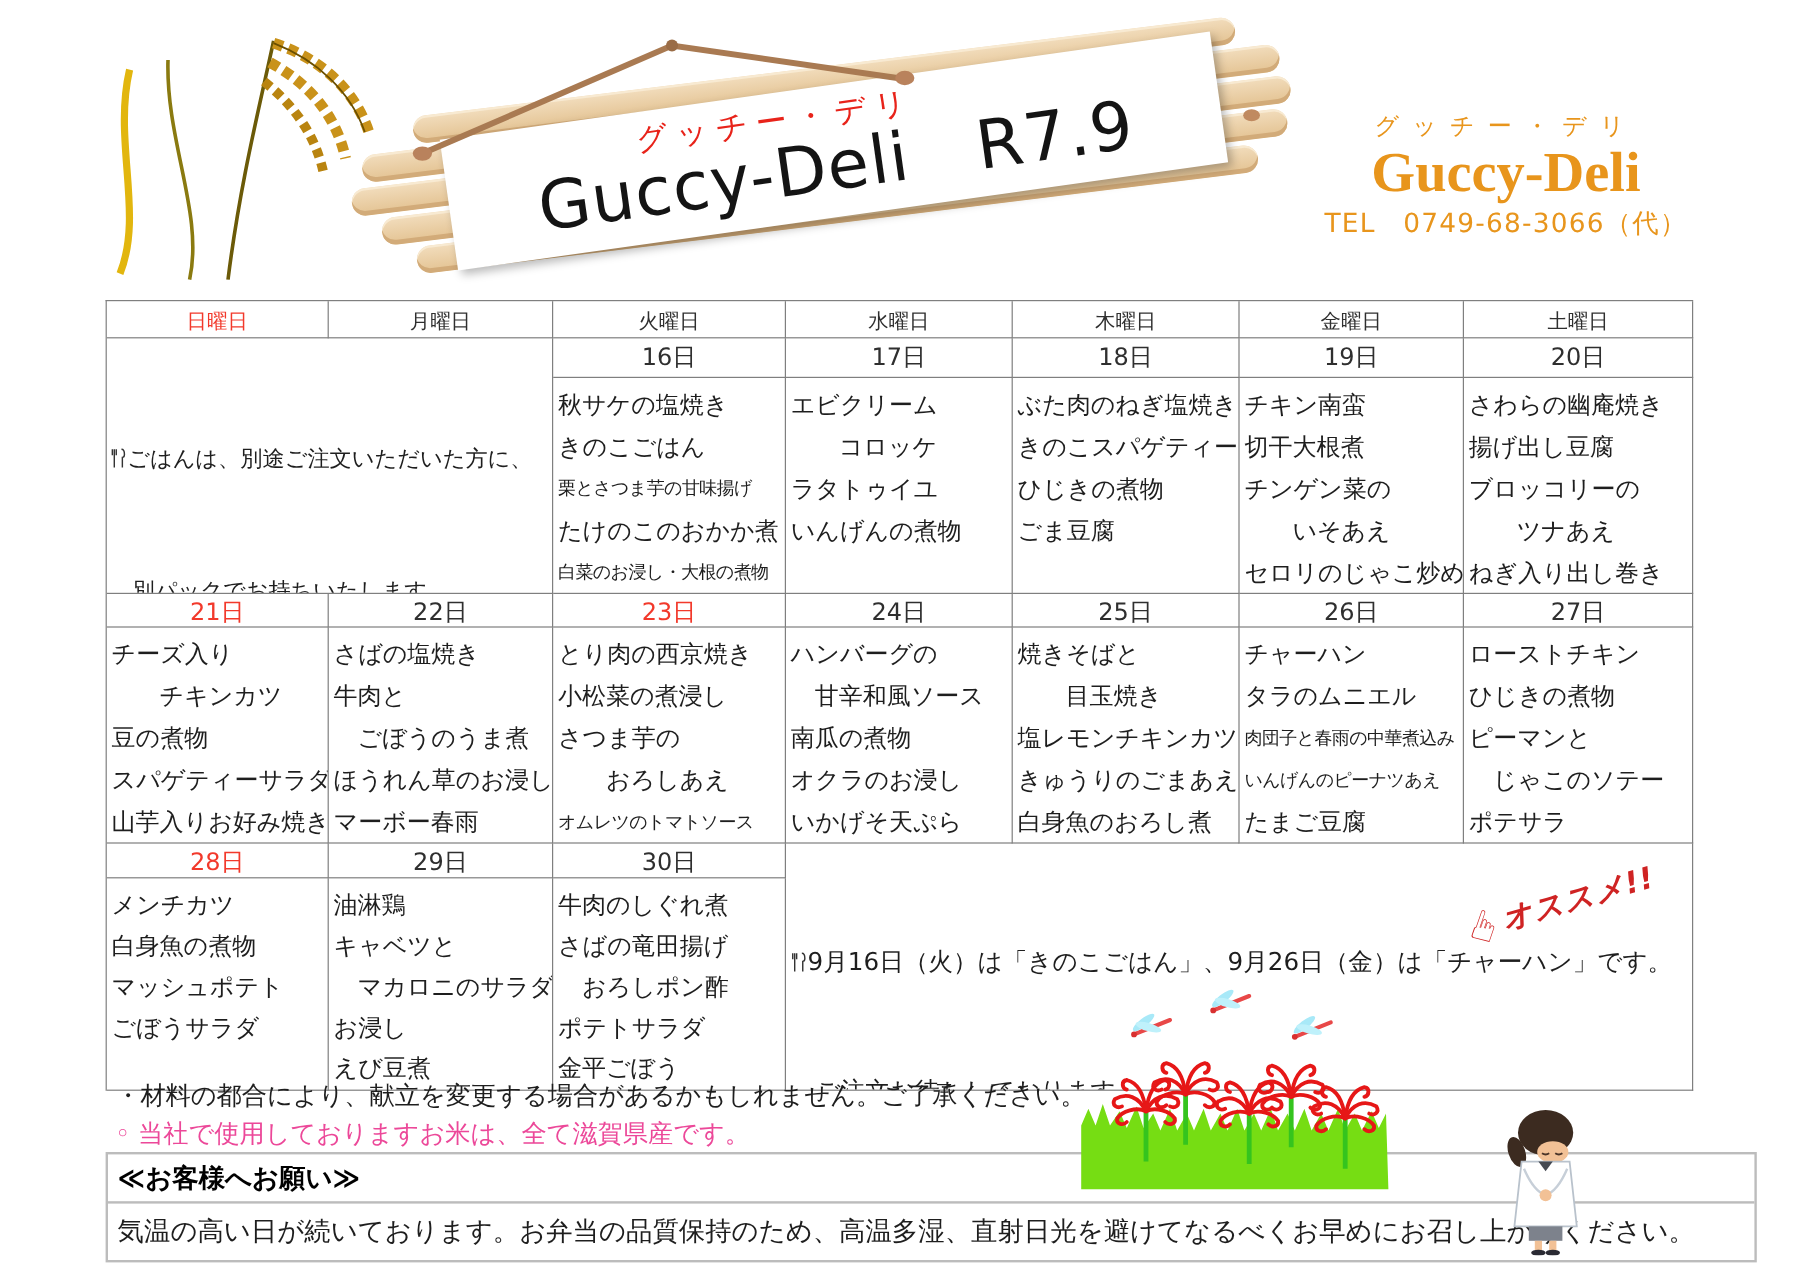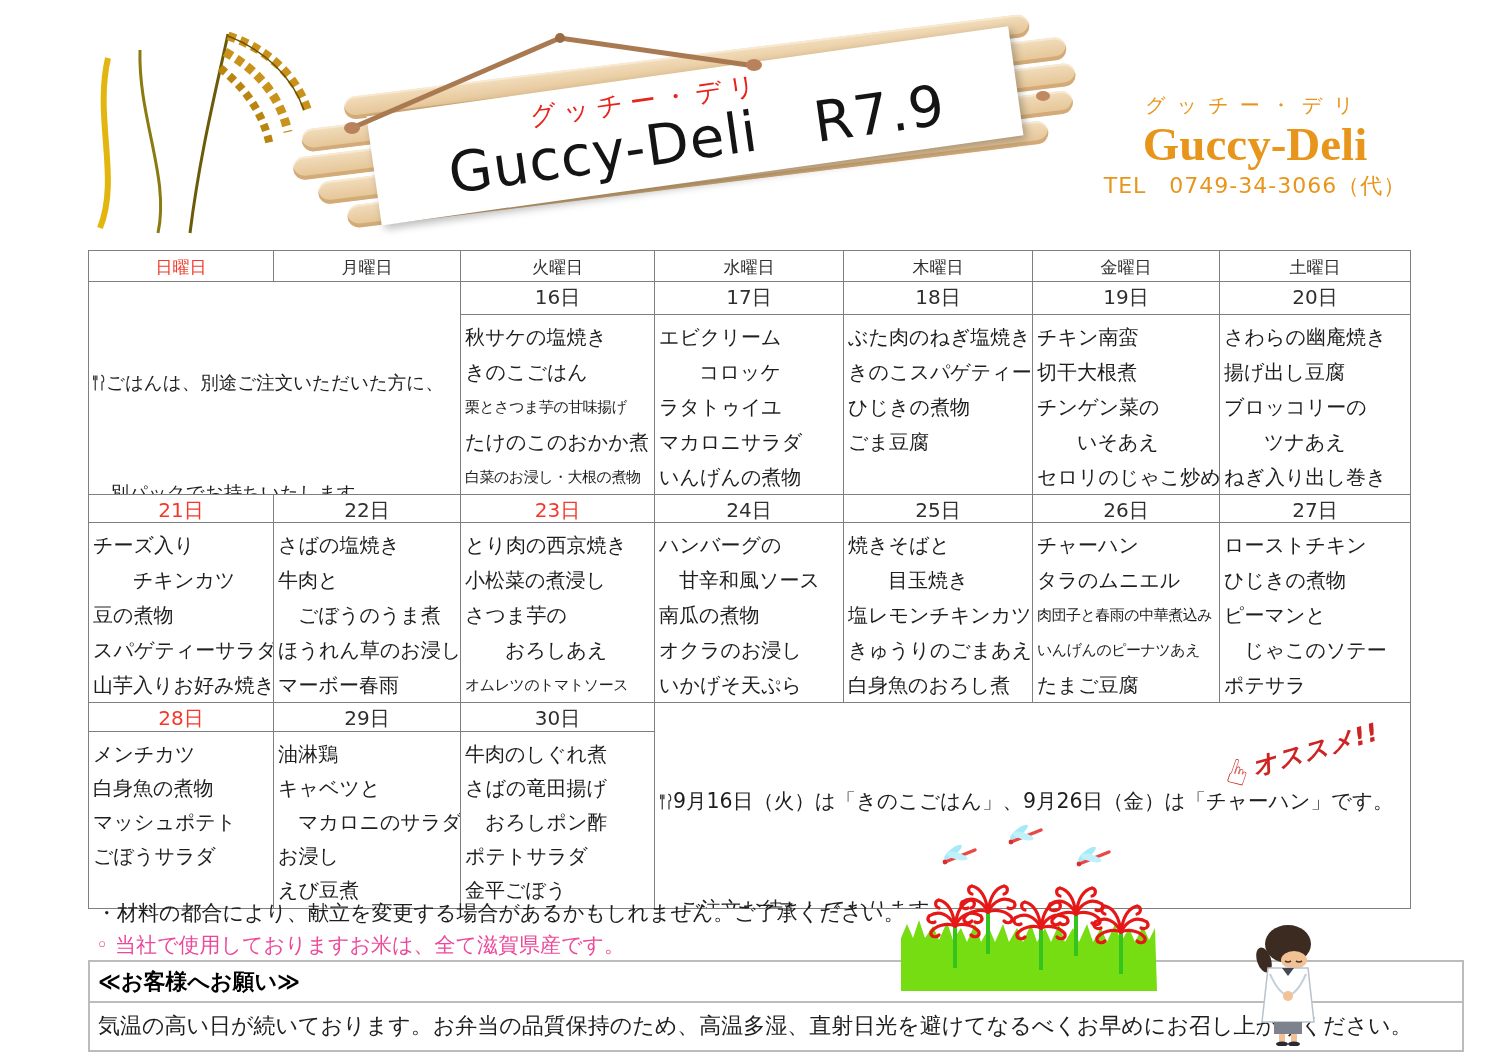--- a/index.html
+++ b/index.html
@@ -95,21 +95,21 @@
   <polyline points="352,128 560,38 755,66" fill="none" stroke="#a97a52" stroke-width="5"></polyline>
   <circle cx="560" cy="38" r="5" fill="#9a6c46"></circle>
   <ellipse cx="352" cy="128" rx="8" ry="6" fill="#b9825c"></ellipse>
   <ellipse cx="754" cy="65" rx="8" ry="6" fill="#b9825c"></ellipse>
   <ellipse cx="1043" cy="96" rx="7" ry="5" fill="#c08a60"></ellipse>
 </svg>
 
 <div id="brand">
   <div class="b-kana">グッチー・デリ</div>
   <div class="b-name">Guccy-Deli</div>
-  <div class="b-tel">TEL　0749-34-3066（代）</div>
+  <div class="b-tel">TEL　0749-68-3066（代）</div>
 </div>
 
 <div id="menu-table">
 
   <div class="cell dayh red" style="grid-area:1/1">日曜日</div>
   <div class="cell dayh" style="grid-area:1/2">月曜日</div>
   <div class="cell dayh" style="grid-area:1/3">火曜日</div>
   <div class="cell dayh" style="grid-area:1/4">水曜日</div>
   <div class="cell dayh" style="grid-area:1/5">木曜日</div>
   <div class="cell dayh" style="grid-area:1/6">金曜日</div>
@@ -126,21 +126,21 @@
     
   </div>
 
   <div class="cell date" style="grid-area:2/3">16日</div>
   <div class="cell date" style="grid-area:2/4">17日</div>
   <div class="cell date" style="grid-area:2/5">18日</div>
   <div class="cell date" style="grid-area:2/6">19日</div>
   <div class="cell date" style="grid-area:2/7">20日</div>
 
   <div class="cell menu" style="grid-area:3/3"><div class="mi">秋サケの塩焼き</div><div class="mi">きのこごはん</div><div class="mi sm">栗とさつま芋の甘味揚げ</div><div class="mi">たけのこのおかか煮</div><div class="mi sm">白菜のお浸し・大根の煮物</div></div>
-  <div class="cell menu" style="grid-area:3/4"><div class="mi">エビクリーム</div><div class="mi">　　コロッケ</div><div class="mi">ラタトゥイユ</div><div class="mi">マカロニサラダ</div><div class="mi">いんげんの煮物</div></div>
+  <div class="cell menu" style="grid-area:3/4"><div class="mi">エビクリーム</div><div class="mi">　　コロッケ</div><div class="mi">ラタトゥイユ</div><div class="mi">いんげんの煮物</div></div>
   <div class="cell menu" style="grid-area:3/5"><div class="mi">ぶた肉のねぎ塩焼き</div><div class="mi">きのこスパゲティー</div><div class="mi">ひじきの煮物</div><div class="mi">ごま豆腐</div></div>
   <div class="cell menu" style="grid-area:3/6"><div class="mi">チキン南蛮</div><div class="mi">切干大根煮</div><div class="mi">チンゲン菜の</div><div class="mi">　　いそあえ</div><div class="mi">セロリのじゃこ炒め</div></div>
   <div class="cell menu" style="grid-area:3/7"><div class="mi">さわらの幽庵焼き</div><div class="mi">揚げ出し豆腐</div><div class="mi">ブロッコリーの</div><div class="mi">　　ツナあえ</div><div class="mi">ねぎ入り出し巻き</div></div>
 
   <div class="cell date red" style="grid-area:4/1">21日</div>
   <div class="cell date" style="grid-area:4/2">22日</div>
   <div class="cell date red" style="grid-area:4/3">23日</div>
   <div class="cell date" style="grid-area:4/4">24日</div>
   <div class="cell date" style="grid-area:4/5">25日</div>
   <div class="cell date" style="grid-area:4/6">26日</div>

